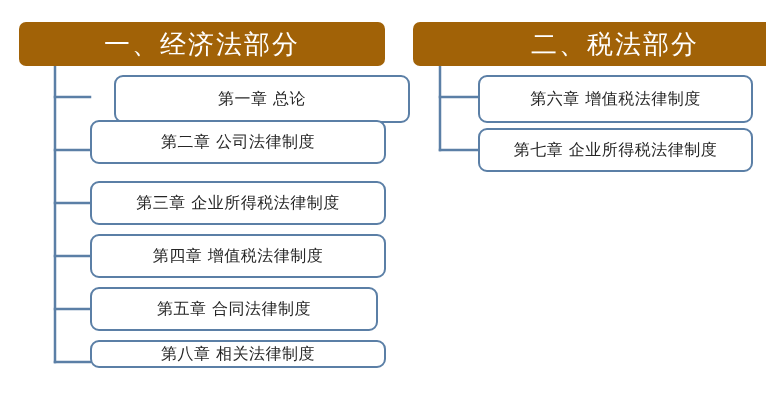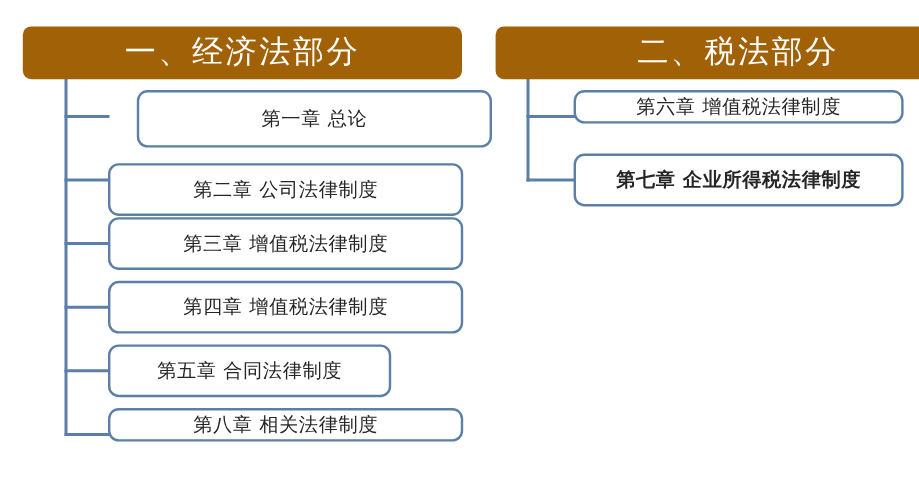--- a/index.html
+++ b/index.html
@@ -86,32 +86,32 @@
       <path d="M440,97 L478,97"></path>
       <path d="M440,150 L478,150"></path>
     </g>
   </svg>
 
   <div class="section section-left">
     <div class="header-box" style="left:19px; top:22px; width:366px; height:44px;">一、经济法部分</div>
 
     <div class="chapter-box" style="left:90px; top:75px; width:296px; height:48px;margin-left:24px;">第一章  总论</div>
 
-    <div class="chapter-box" style="left:90px; top:136px; width:296px; height:44px;">第二章  公司法律制度</div>
+    <div class="chapter-box" style="left:90px; top:120px; width:296px; height:44px;">第二章  公司法律制度</div>
 
-    <div class="chapter-box" style="left:90px; top:181px; width:296px; height:44px;">第三章  增值税法律制度</div>
+    <div class="chapter-box" style="left:90px; top:181px; width:296px; height:44px;">第三章  企业所得税法律制度</div>
 
     <div class="chapter-box" style="left:90px; top:234px; width:296px; height:44px;">第四章  增值税法律制度</div>
 
-    <div class="chapter-box" style="left:90px; top:287px; width:236px; height:44px;">第五章  合同法律制度</div>
+    <div class="chapter-box" style="left:90px; top:287px; width:288px; height:44px;">第五章  合同法律制度</div>
 
     <div class="chapter-box" style="left:90px; top:340px; width:296px; height:28px;">第八章  相关法律制度</div>
   </div>
 
   <div>
     <div class="header-box" style="left:413px; top:22px; width:404px; height:44px;">二、税法部分</div>
 
-    <div class="chapter-box" style="left:478px; top:75px; width:275px; height:28px;">第六章  增值税法律制度</div>
+    <div class="chapter-box" style="left:478px; top:75px; width:275px; height:48px;">第六章  增值税法律制度</div>
 
-    <div class="chapter-box" style="left:478px; top:128px; width:275px; height:44px;font-weight:bold;">第七章  企业所得税法律制度</div>
+    <div class="chapter-box" style="left:478px; top:128px; width:275px; height:44px;">第七章  企业所得税法律制度</div>
   </div>
 
 </div>
 
 </body></html>

